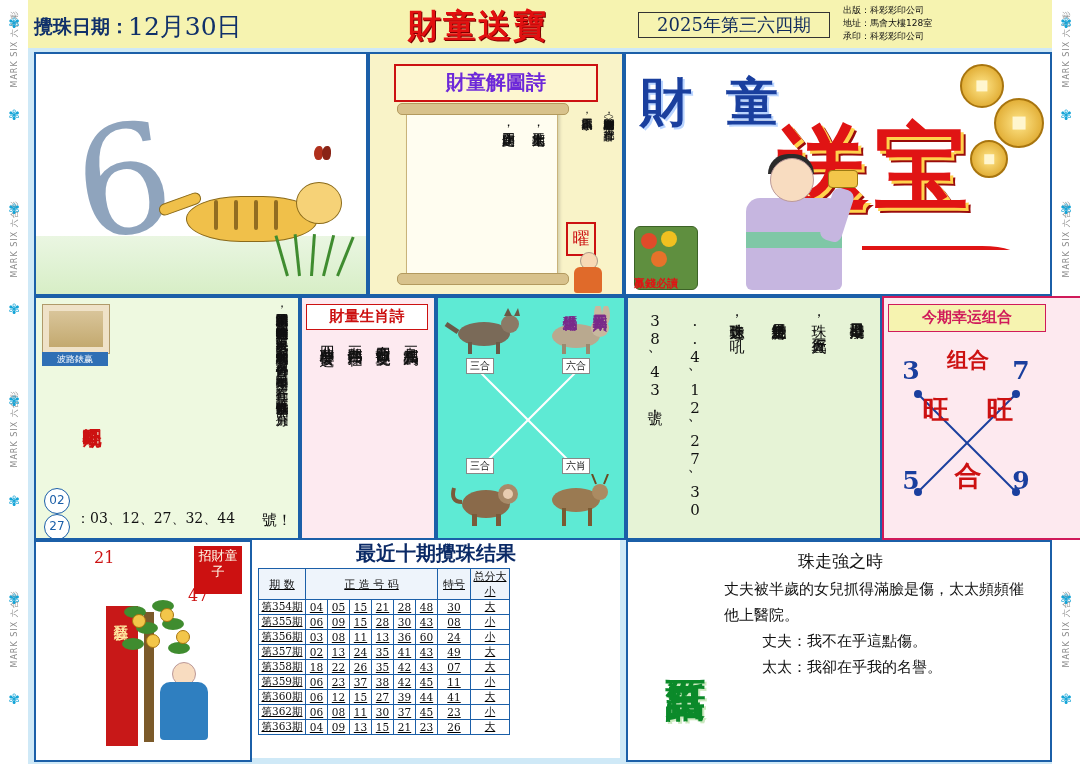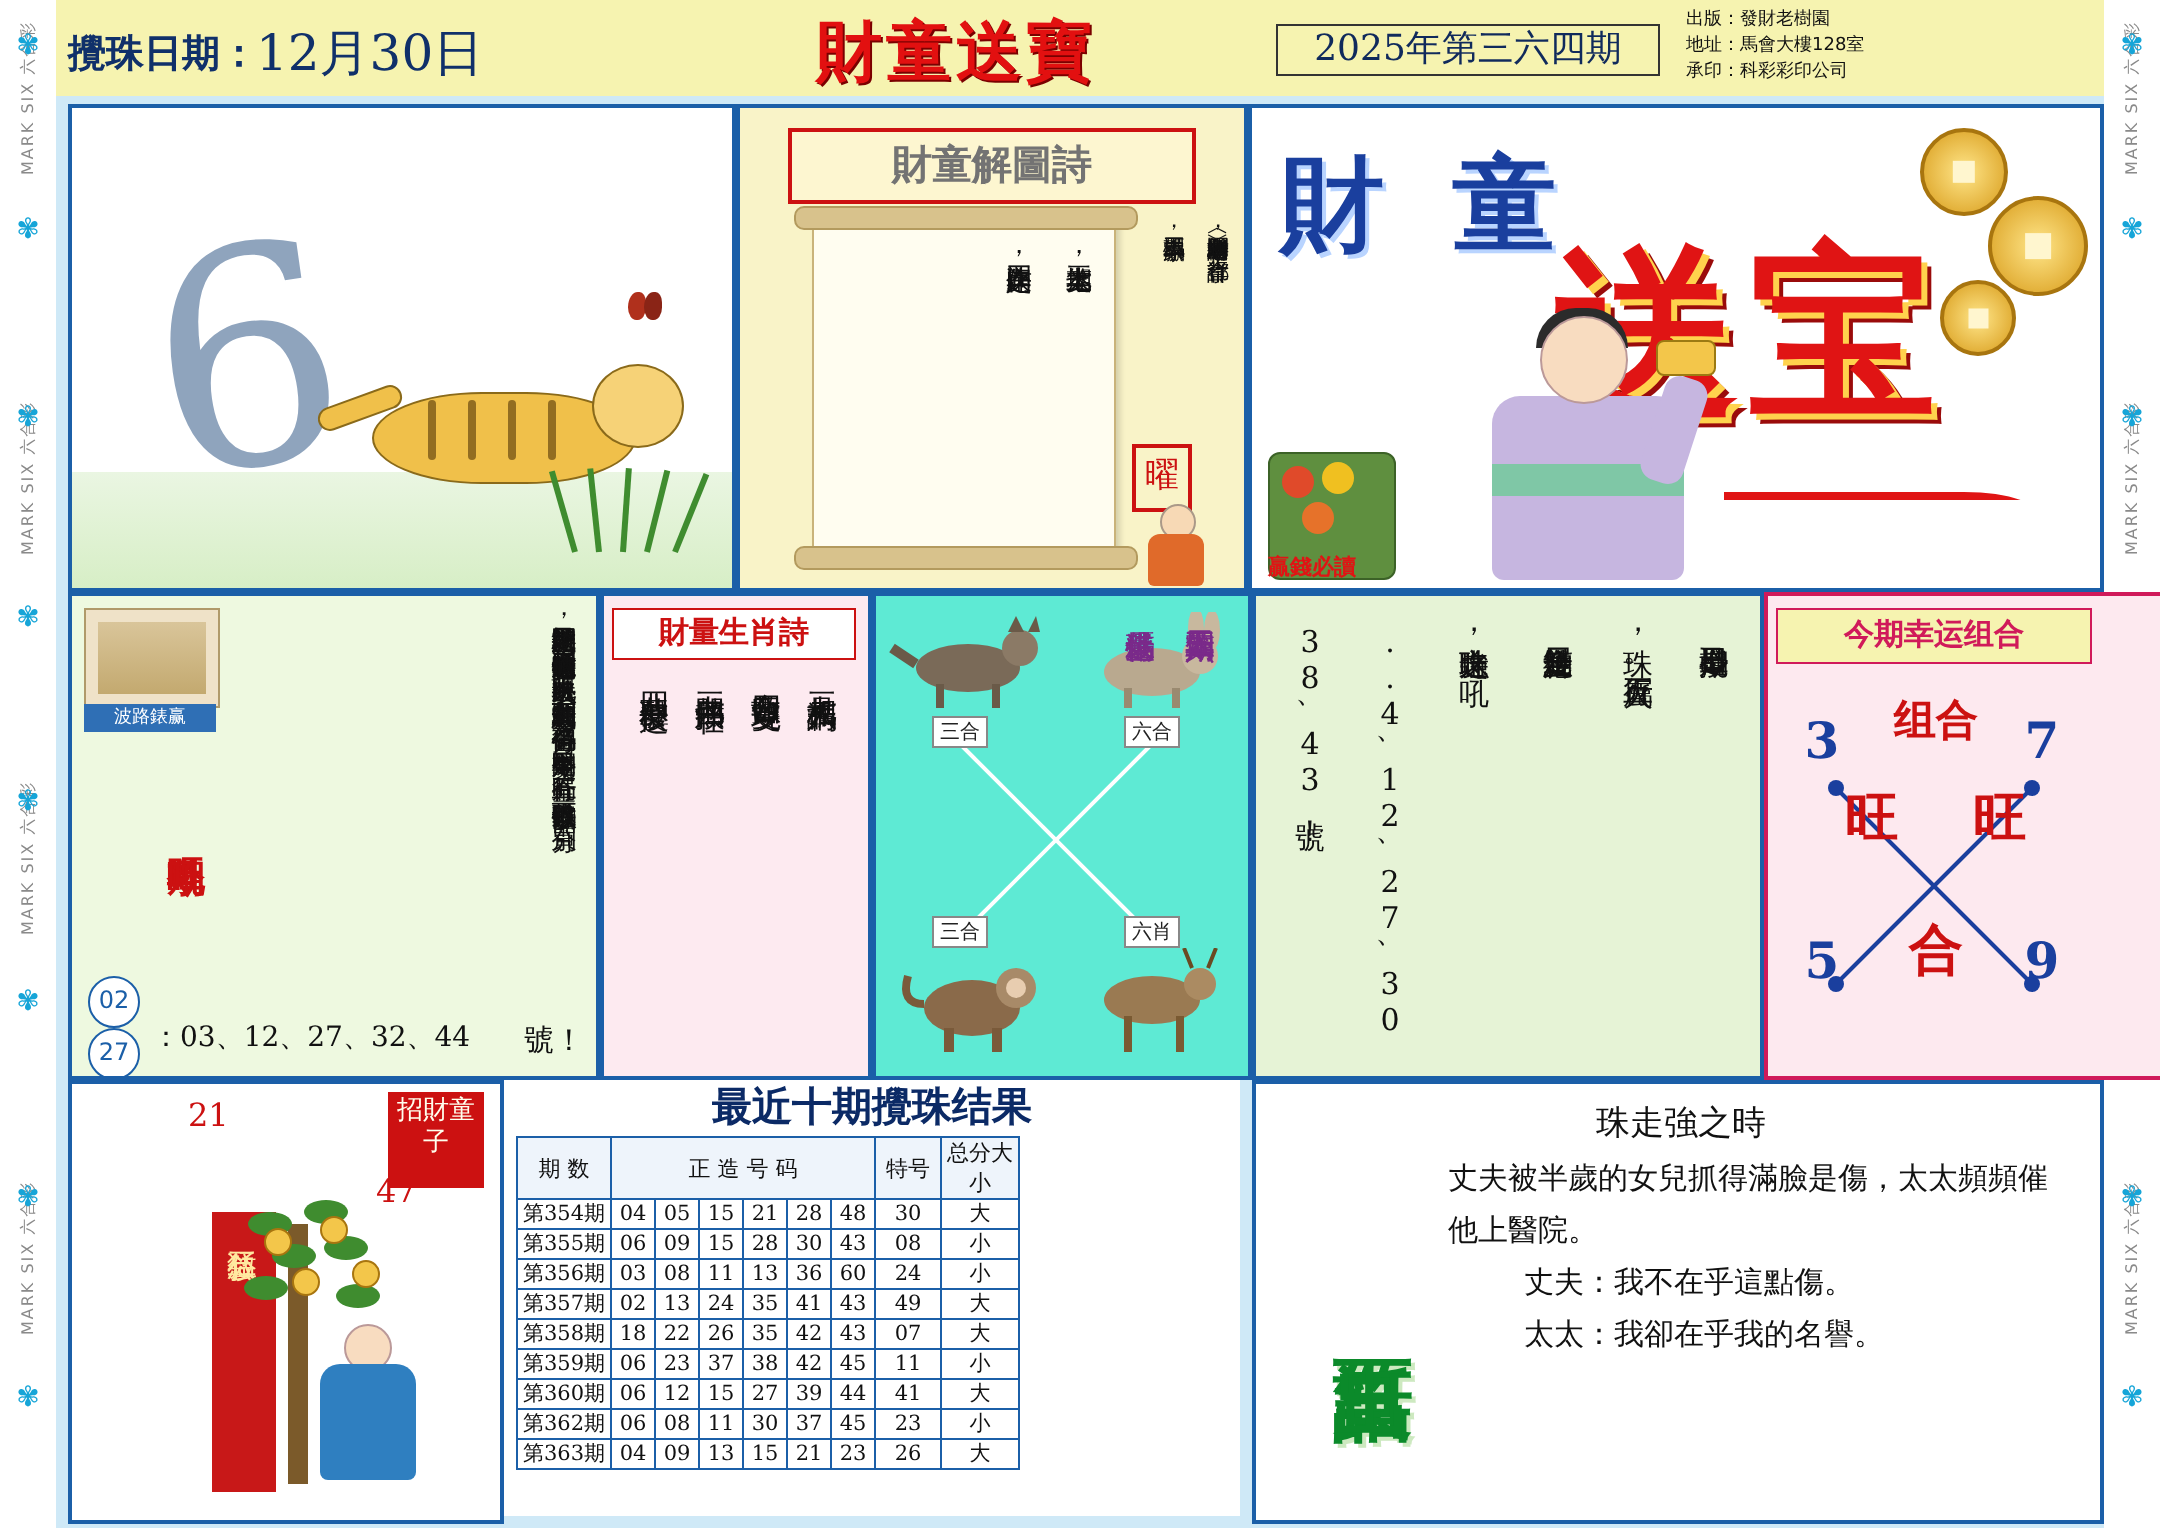--- a/index.html
+++ b/index.html
@@ -39,21 +39,21 @@
   .tiger .tail{position:absolute;left:-28px;top:24px;width:42px;height:10px;border-radius:6px;background:#f0c04a;border:1px solid #8a6a1a;transform:rotate(-20deg);}
   .bfly{position:absolute;left:278px;top:92px;width:18px;height:16px;}
   .bfly i{position:absolute;width:9px;height:14px;background:#b0301c;border-radius:60% 40% 50% 50%;}
   .bfly i:nth-child(2){left:8px;background:#8a2416;}
   .blades{position:absolute;left:248px;bottom:18px;width:70px;height:46px;}
   .blades i{position:absolute;bottom:0;width:3px;height:42px;background:#3f8c2f;transform-origin:bottom;}
 
   
   .poemBox{position:absolute;left:340px;top:52px;width:252px;height:240px;background:#f9f3c8;border:2px solid #1b5fa8;overflow:hidden;}
   .poemBox .bar{position:absolute;left:24px;top:10px;width:200px;height:34px;border:2px solid #cc1111;background:#fdf6d0;
-      text-align:center;font-size:20px;line-height:32px;color:#737373;font-family:"DejaVu Serif","Liberation Serif",serif;font-weight:bold;}
+      text-align:center;font-size:20px;line-height:32px;color:#6d28d9;font-family:"DejaVu Serif","Liberation Serif",serif;font-weight:bold;}
   .scroll{position:absolute;left:36px;top:54px;width:150px;height:170px;background:#fffdf0;border:1px solid #c9b37a;
       box-shadow:2px 2px 3px rgba(0,0,0,.15);}
   .scroll .rod{position:absolute;left:-10px;width:170px;height:10px;background:#d8c28c;border:1px solid #b39a5e;border-radius:5px;}
   .vtext{writing-mode:vertical-rl;text-orientation:upright;font-family:"DejaVu Serif","Liberation Serif",serif;color:#111;}
   .scroll .c1{position:absolute;right:10px;top:14px;height:146px;font-size:13px;line-height:18px;}
   .scroll .c2{position:absolute;right:40px;top:14px;height:146px;font-size:13px;line-height:18px;}
   .poemBox .side{position:absolute;right:8px;top:56px;height:150px;font-size:11px;line-height:15px;}
   .poemBox .yao{position:absolute;left:196px;top:168px;width:26px;height:30px;border:2px solid #cc1111;color:#cc1111;
       text-align:center;font-size:17px;line-height:28px;font-family:"DejaVu Serif","Liberation Serif",serif;}
   .kidSm{position:absolute;left:196px;top:198px;width:46px;height:42px;}
@@ -146,21 +146,21 @@
   .mtBox .leaf{position:absolute;width:22px;height:12px;border-radius:50%;background:#3f8c2f;}
   .mtBox .gold{position:absolute;width:12px;height:12px;border-radius:50%;background:#f3c64a;border:1px solid #a8750f;}
   .mtBox .kid2{position:absolute;left:120px;top:120px;width:60px;height:80px;}
   .mtBox .kid2 .h{position:absolute;left:16px;top:0;width:22px;height:22px;border-radius:50%;background:#f8dcc0;border:1px solid #b99;}
   .mtBox .kid2 .b{position:absolute;left:4px;top:20px;width:48px;height:58px;background:#2f7fc0;border-radius:10px 10px 4px 4px;}
 
   
   .rsBox{position:absolute;left:224px;top:540px;width:368px;height:218px;background:#ffffff;overflow:hidden;}
   .rsBox .t{position:absolute;left:0;top:0;width:368px;text-align:center;font-size:20px;color:#0b2a66;
       font-family:"DejaVu Serif","Liberation Serif",serif;font-weight:bold;}
-  table.rs{position:absolute;left:6px;top:28px;border-collapse:collapse;font-family:"DejaVu Serif","Liberation Serif",serif;}
+  table.rs{position:absolute;left:6px;top:28px;border-collapse:collapse;font-family:"DejaVu Serif","Liberation Serif",serif;text-decoration:underline;}
   table.rs th,table.rs td{border:1px solid #1b5fa8;font-size:10.5px;color:#111;height:14px;text-align:center;padding:0 2px;}
   table.rs th{background:#eef4fb;font-weight:normal;font-size:11px;}
   table.rs td.period{width:42px;}
   table.rs td.num{width:17px;}
   table.rs td.sp{width:28px;}
   table.rs td.bs{width:34px;}
 
   
   .jkBox{position:absolute;left:598px;top:540px;width:422px;height:218px;background:#ffffff;border:2px solid #1b5fa8;overflow:hidden;}
   .jkBox .vtitle{position:absolute;left:8px;top:6px;width:74px;height:200px;color:#0b8a2a;font-size:40px;line-height:48px;
@@ -206,21 +206,21 @@
   </div>
 
   <div class="sheet">
 
     <div class="hdr">
       <div class="dateLbl">攪珠日期：</div>
       <div class="dateVal">12月30日</div>
       <div class="title">財童送寶</div>
       <div class="issue">2025年第三六四期</div>
       <div class="pub">
-        <div>出版：發財老樹園</div>
+        <div>出版：科彩彩印公司</div>
         <div>地址：馬會大樓128室</div>
         <div>承印：科彩彩印公司</div>
       </div>
     </div>
 
     <div class="picBox">
       <div class="grass"></div>
       <div class="six">6</div>
       <div class="tiger">
         <div class="tail"></div>

